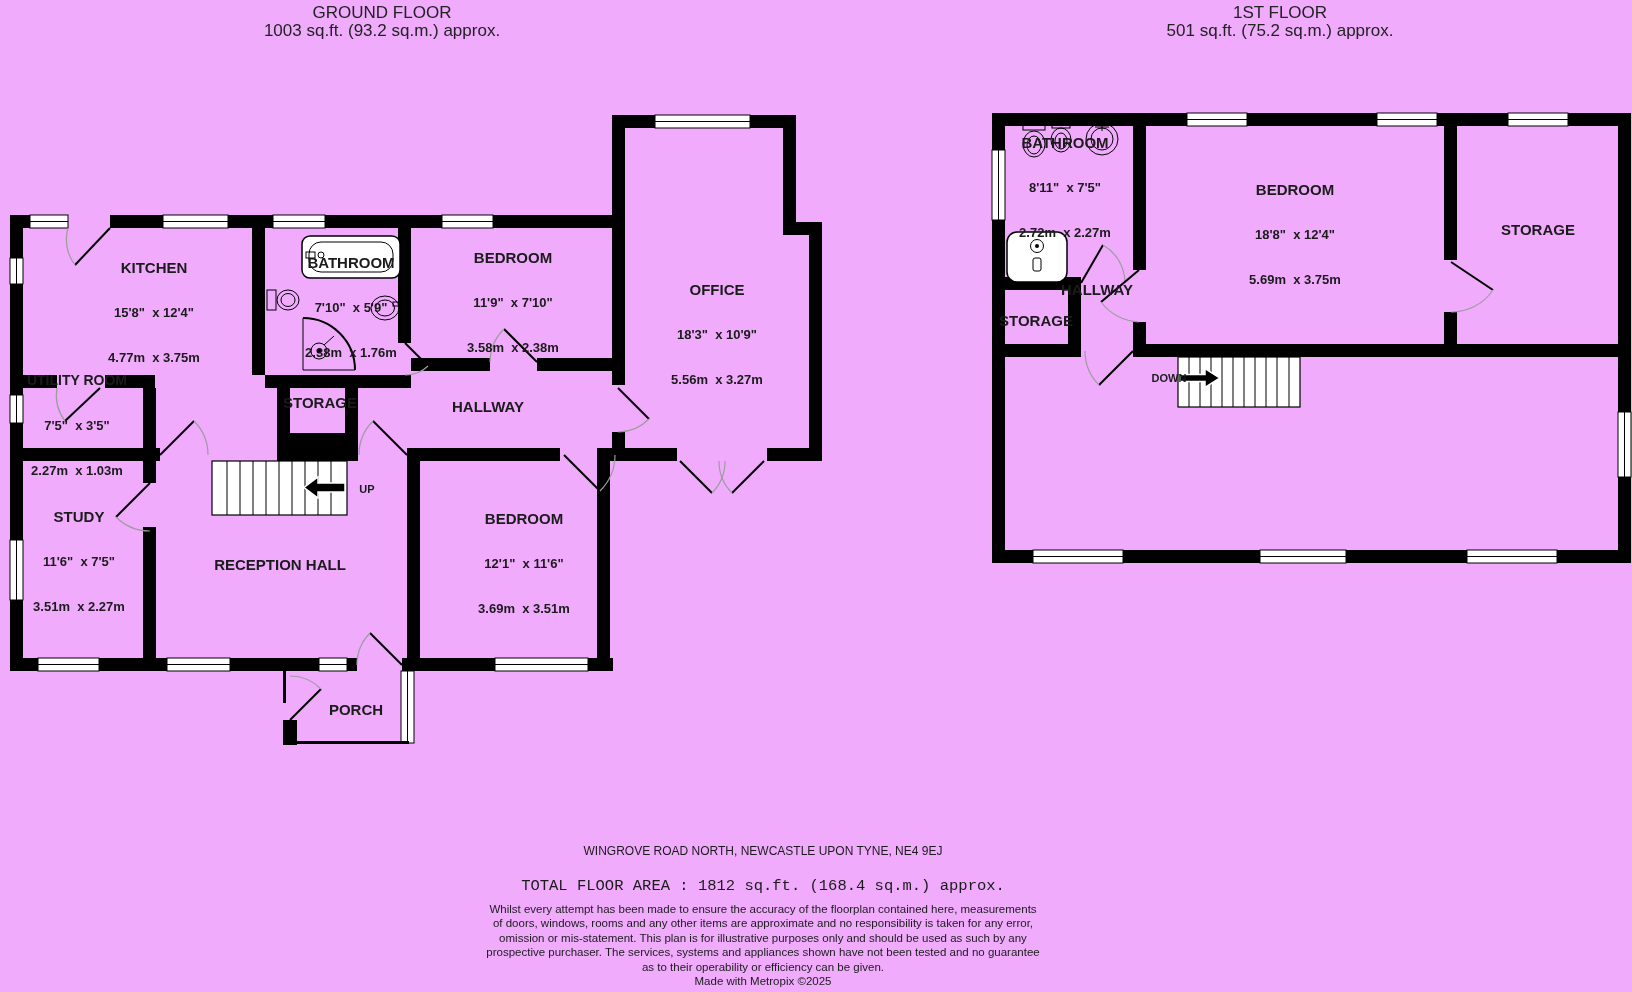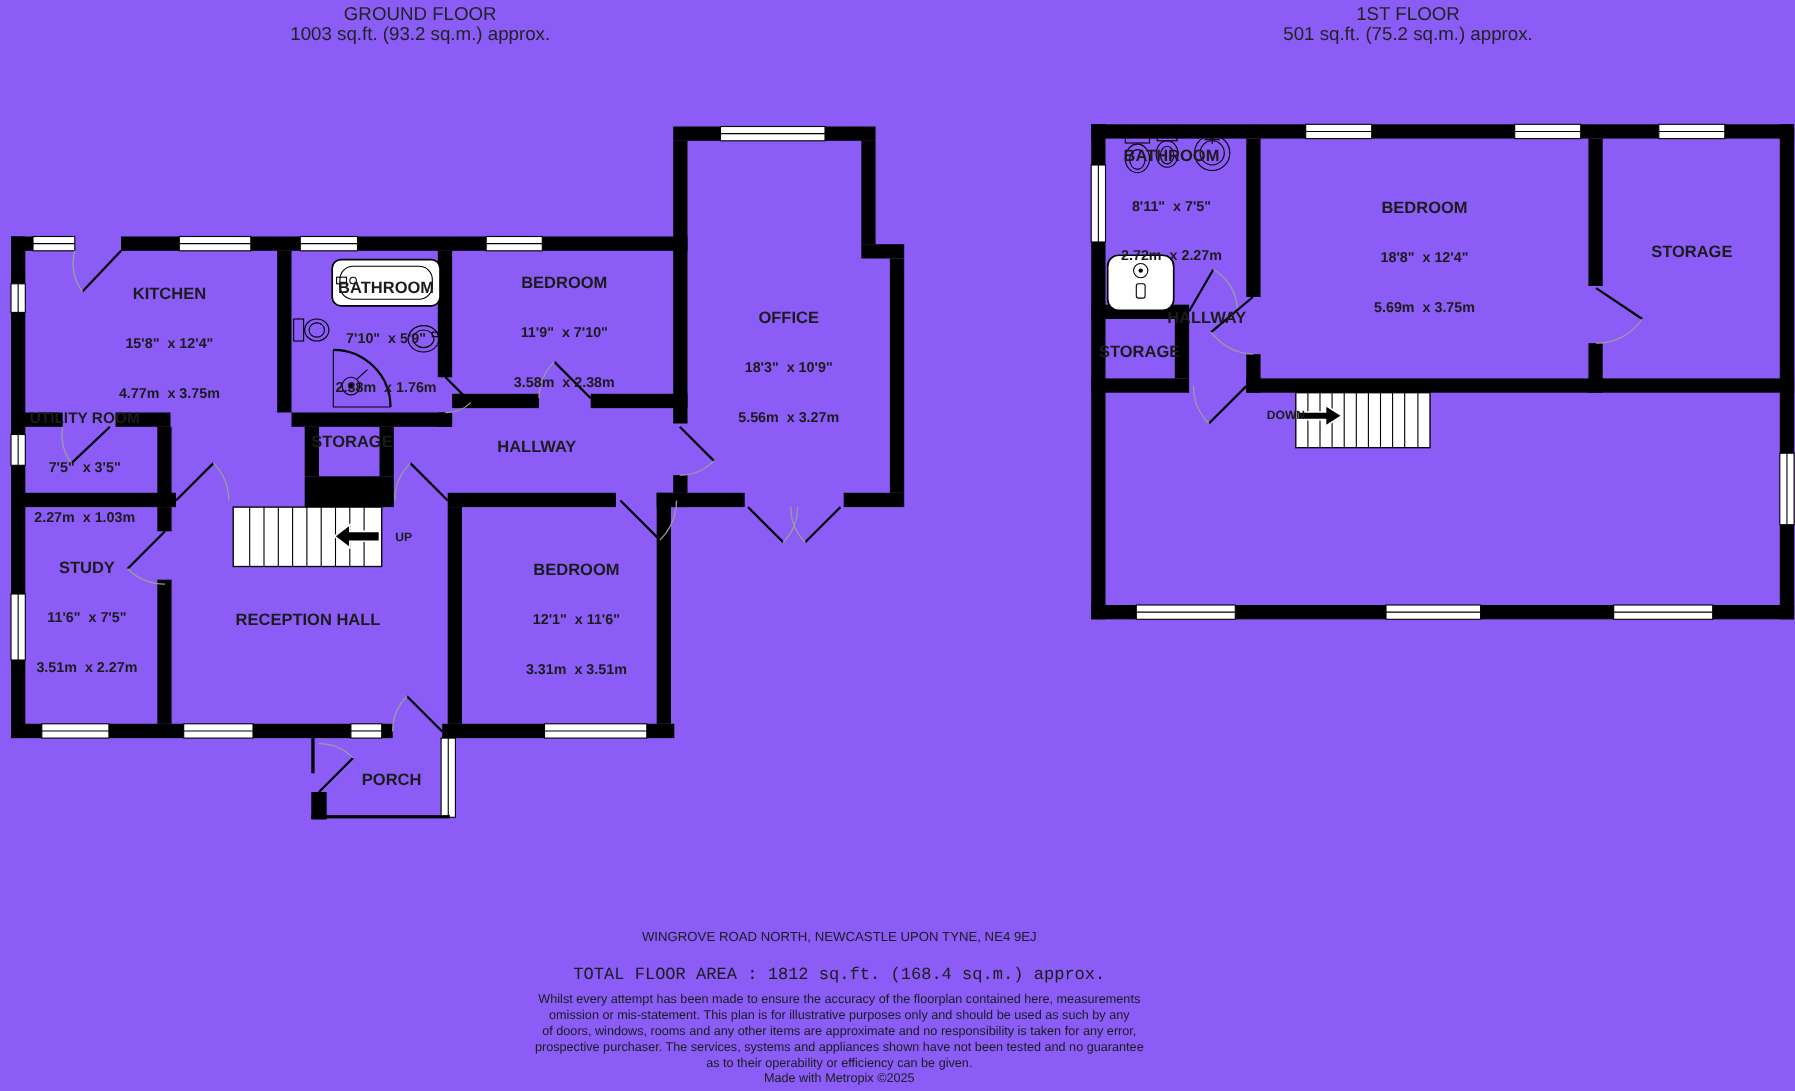--- a/index.html
+++ b/index.html
@@ -1,16 +1,16 @@
 <!DOCTYPE html>
 <html><head>
 <meta charset="utf-8">
 <style>
   html,body{margin:0;padding:0;background:#fff;}
-  .canvas{position:relative;width:1632px;height:992px;background:#8b5cf6;
+  .canvas{position:relative;width:1632px;height:992px;background:#f0abfc;
           font-family:"Liberation Sans",sans-serif;color:#1b1b1b;overflow:hidden;}
   svg{position:absolute;left:0;top:0;}
   .wall{fill:#000;}
   .winf{fill:#fff;stroke:#000;stroke-width:1;}
   .wline{stroke:#000;stroke-width:1;}
   .leaf{stroke:#000;stroke-width:2;fill:none;}
   .arc{stroke:#9c9c9c;stroke-width:1.2;fill:none;}
   .fix{fill:#fff;stroke:#000;stroke-width:1.5;}
   .fix2{fill:none;stroke:#000;stroke-width:1;}
   .fixd{fill:#000;stroke:none;}
@@ -406,21 +406,21 @@
     <div class="rn">STUDY</div>
     <div class="rd">11'6"  x 7'5"</div>
     <div class="rd">3.51m  x 2.27m</div>
   </div>
   <div class="room-label" style="left:280px;top:564px;">
     <div class="rn">RECEPTION HALL</div>
   </div>
   <div class="room-label" style="left:524px;top:563px;">
     <div class="rn">BEDROOM</div>
     <div class="rd">12'1"  x 11'6"</div>
-    <div class="rd">3.31m  x 3.51m</div>
+    <div class="rd">3.69m  x 3.51m</div>
   </div>
   <div class="room-label" style="left:356px;top:709px;">
     <div class="rn">PORCH</div>
   </div>
   <div class="small-label" style="left:361px;top:489px;">UP</div>
 
   <div class="room-label" style="left:1065px;top:187px;">
     <div class="rn">BATHROOM</div>
     <div class="rd">8'11"  x 7'5"</div>
     <div class="rd">2.72m  x 2.27m</div>
@@ -438,20 +438,20 @@
   </div>
   <div class="room-label" style="left:1097px;top:289px;">
     <div class="rn">HALLWAY</div>
   </div>
   <div class="small-label" style="left:1163px;top:378px;">DOWN</div>
 
   <div class="addr" style="left:763px;top:844px;">WINGROVE ROAD NORTH, NEWCASTLE UPON TYNE, NE4 9EJ</div>
   <div class="total" style="left:763px;top:877px;">TOTAL FLOOR AREA : 1812 sq.ft. (168.4 sq.m.) approx.</div>
   <div class="disc" style="left:763px;top:902px;">
     <div>Whilst every attempt has been made to ensure the accuracy of the floorplan contained here, measurements</div>
+    <div>of doors, windows, rooms and any other items are approximate and no responsibility is taken for any error,</div>
     <div>omission or mis-statement. This plan is for illustrative purposes only and should be used as such by any</div>
-    <div>of doors, windows, rooms and any other items are approximate and no responsibility is taken for any error,</div>
     <div>prospective purchaser. The services, systems and appliances shown have not been tested and no guarantee</div>
     <div>as to their operability or efficiency can be given.</div>
     <div>Made with Metropix ©2025</div>
   </div>
 
 </div>
 
 </body></html>

